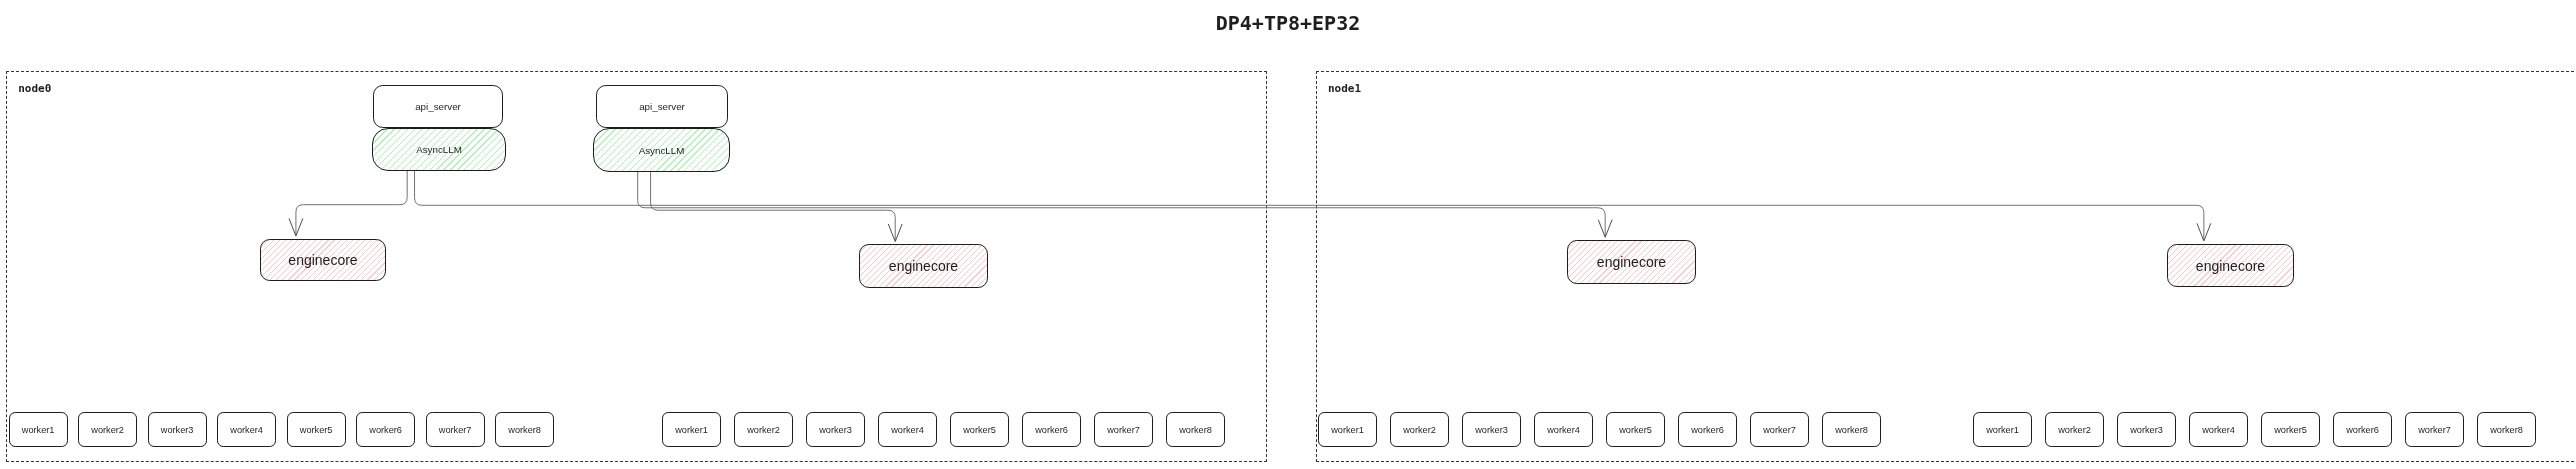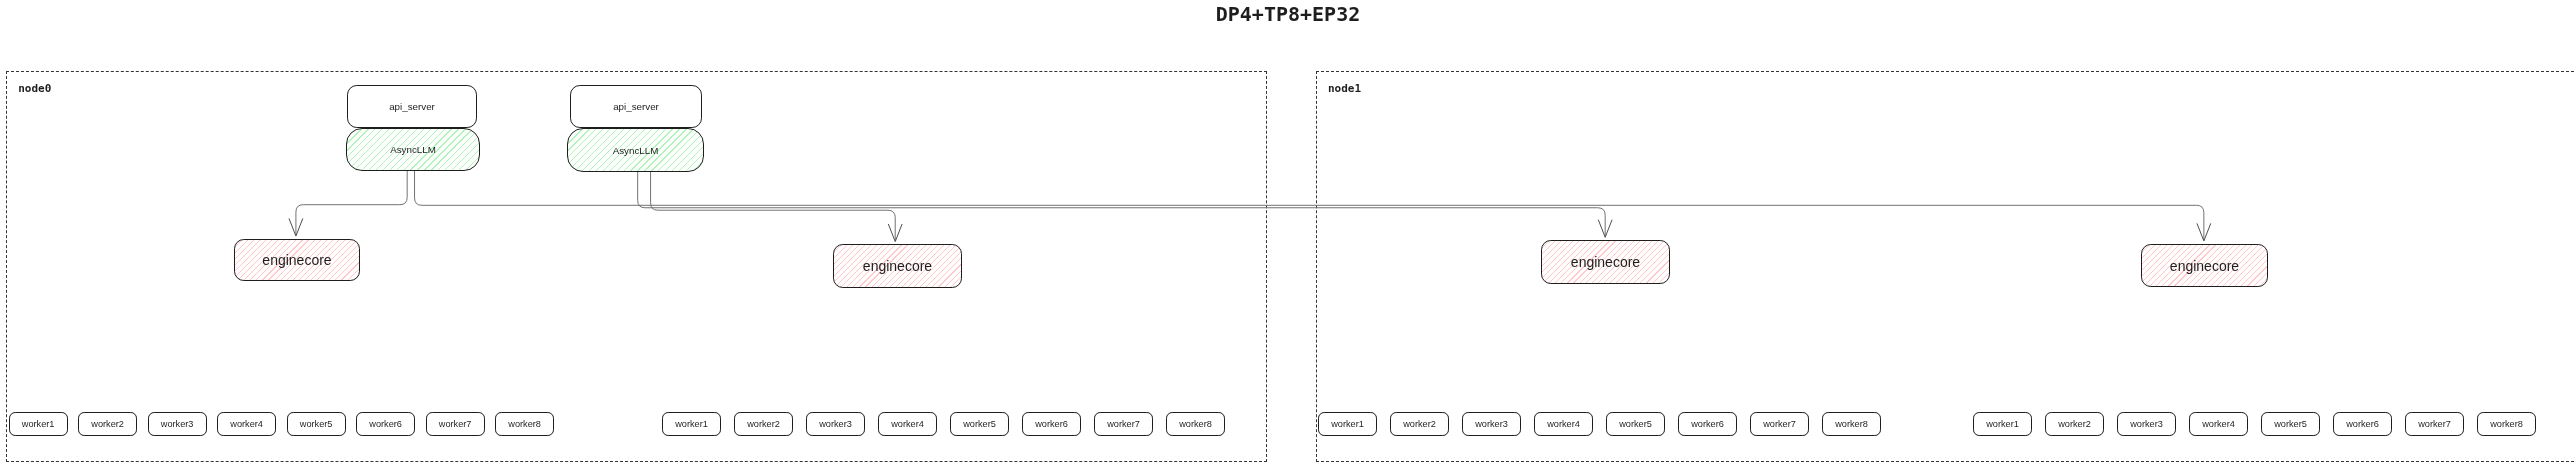--- a/index.html
+++ b/index.html
@@ -1,50 +1,50 @@
 <!DOCTYPE html>
 <html style="font-size:9.8px"><head>
 <meta charset="utf-8">
 <style>
   html,body{margin:0;padding:0;}
   body{
     width:2576px;height:469px;position:relative;background:#ffffff;
     font-family:"Liberation Sans", sans-serif;color:#1e1e1e;overflow:hidden;
   }
   .title{
-    position:absolute;top:2px;left:0;width:100%;text-align:center;
+    position:absolute;top:11px;left:0;width:100%;text-align:center;
     font-family:"DejaVu Sans Mono", monospace;font-weight:bold;font-size:20px;color:#1e1e1e;
   }
   .node{
     position:absolute;border:1.2px dashed #343434;border-radius:0;background:transparent;
   }
   .node-label{
     position:absolute;left:11px;top:9.8px;
     font-family:"DejaVu Sans Mono", monospace;font-weight:bold;font-size:11px;color:#1e1e1e;
   }
   .box{
     position:absolute;border:1.2px solid #1e1e1e;border-radius:9.8px;background:#ffffff;
     display:flex;align-items:center;justify-content:center;
-    font-size:9.8px;color:#1e1e1e;box-sizing:border-box;
+    font-size:9.8px;color:#1e1e1e;box-sizing:border-box;margin-left:26px;
   }
   .hatch-green{
     background-color:#fdfffd;
     background-image:repeating-linear-gradient(135deg,#b2f2bb 0px,#b2f2bb 0.9px,transparent 0.9px,transparent 4.9px);
     border-radius:16px;
   }
   .hatch-red{
     background-color:#fffdfd;
     background-image:repeating-linear-gradient(135deg,#ffc9c9 0px,#ffc9c9 0.8px,transparent 0.8px,transparent 4.3px);
     font-size:14px;
   }
   .worker-row{
     position:absolute;display:flex;
   }
   .worker{
-    width:59px;height:24px;border:1.2px solid #1e1e1e;border-radius:6.2px;background:#fff;
+    width:59px;height:35px;border:1.2px solid #1e1e1e;border-radius:6.2px;background:#fff;
     display:flex;align-items:center;justify-content:center;font-size:9.2px;color:#1e1e1e;
     box-sizing:border-box;flex:none;
   }
   .row-g17{gap:10.5px;}
   .row-g21{gap:13px;}
   svg.wires{position:absolute;left:0;top:0;pointer-events:none;}
 </style>
 </head>
 <body>
 

